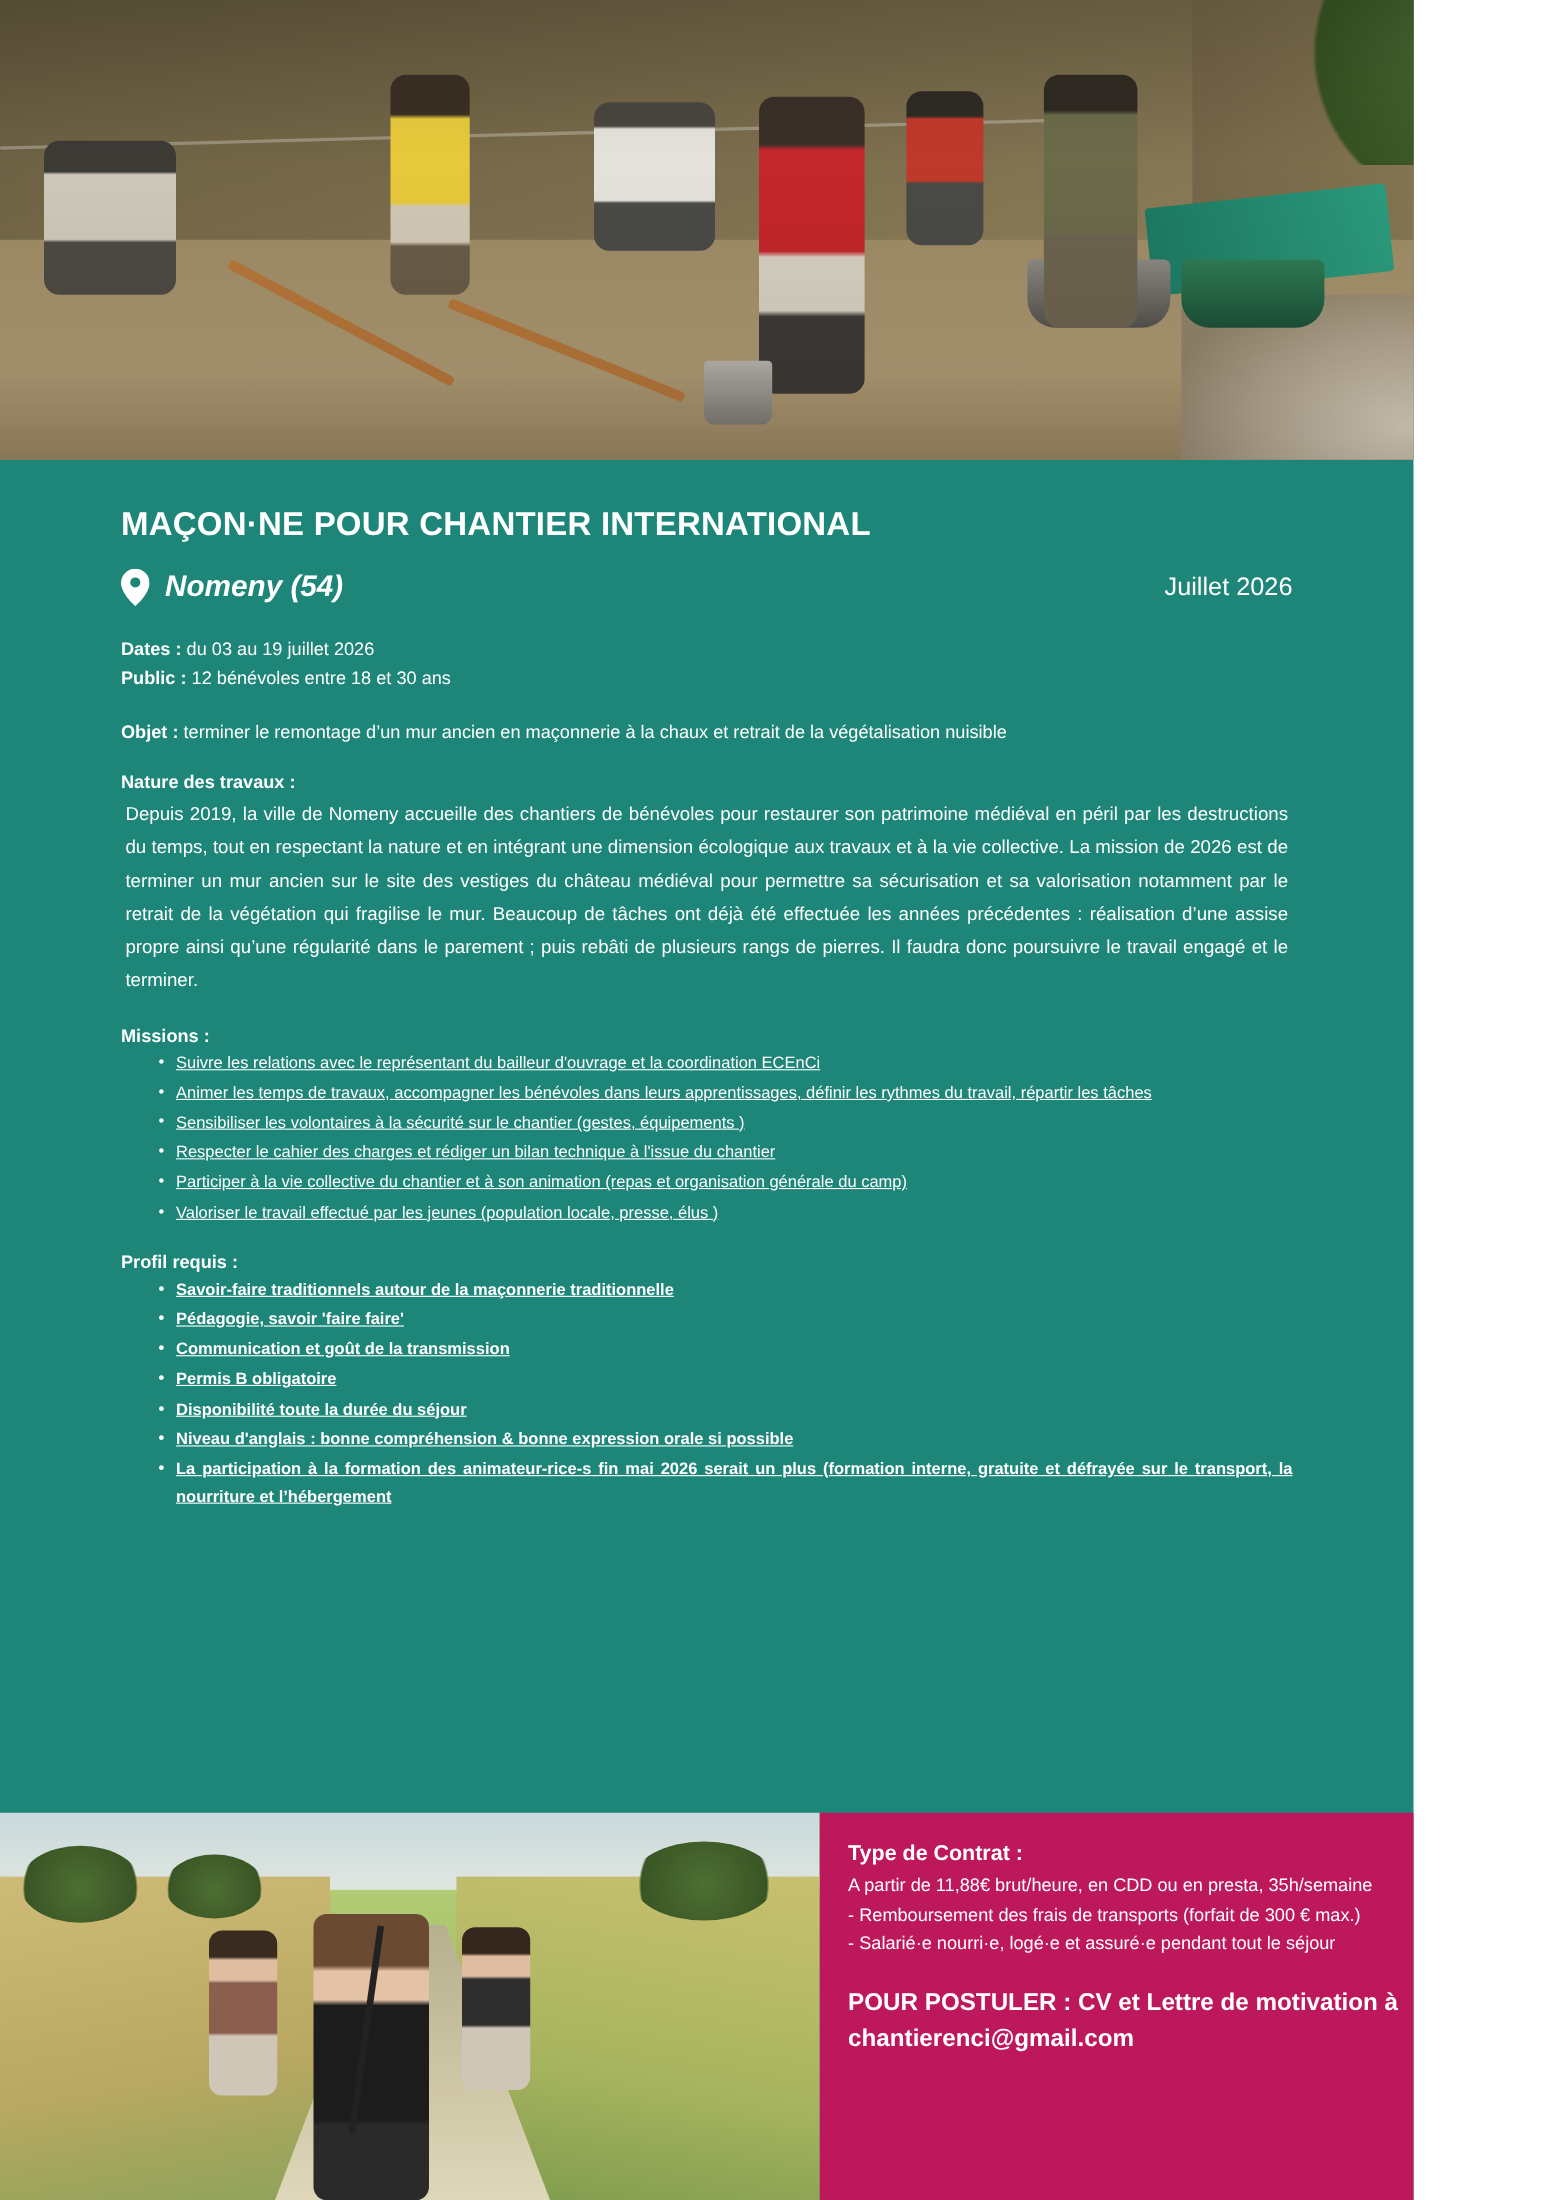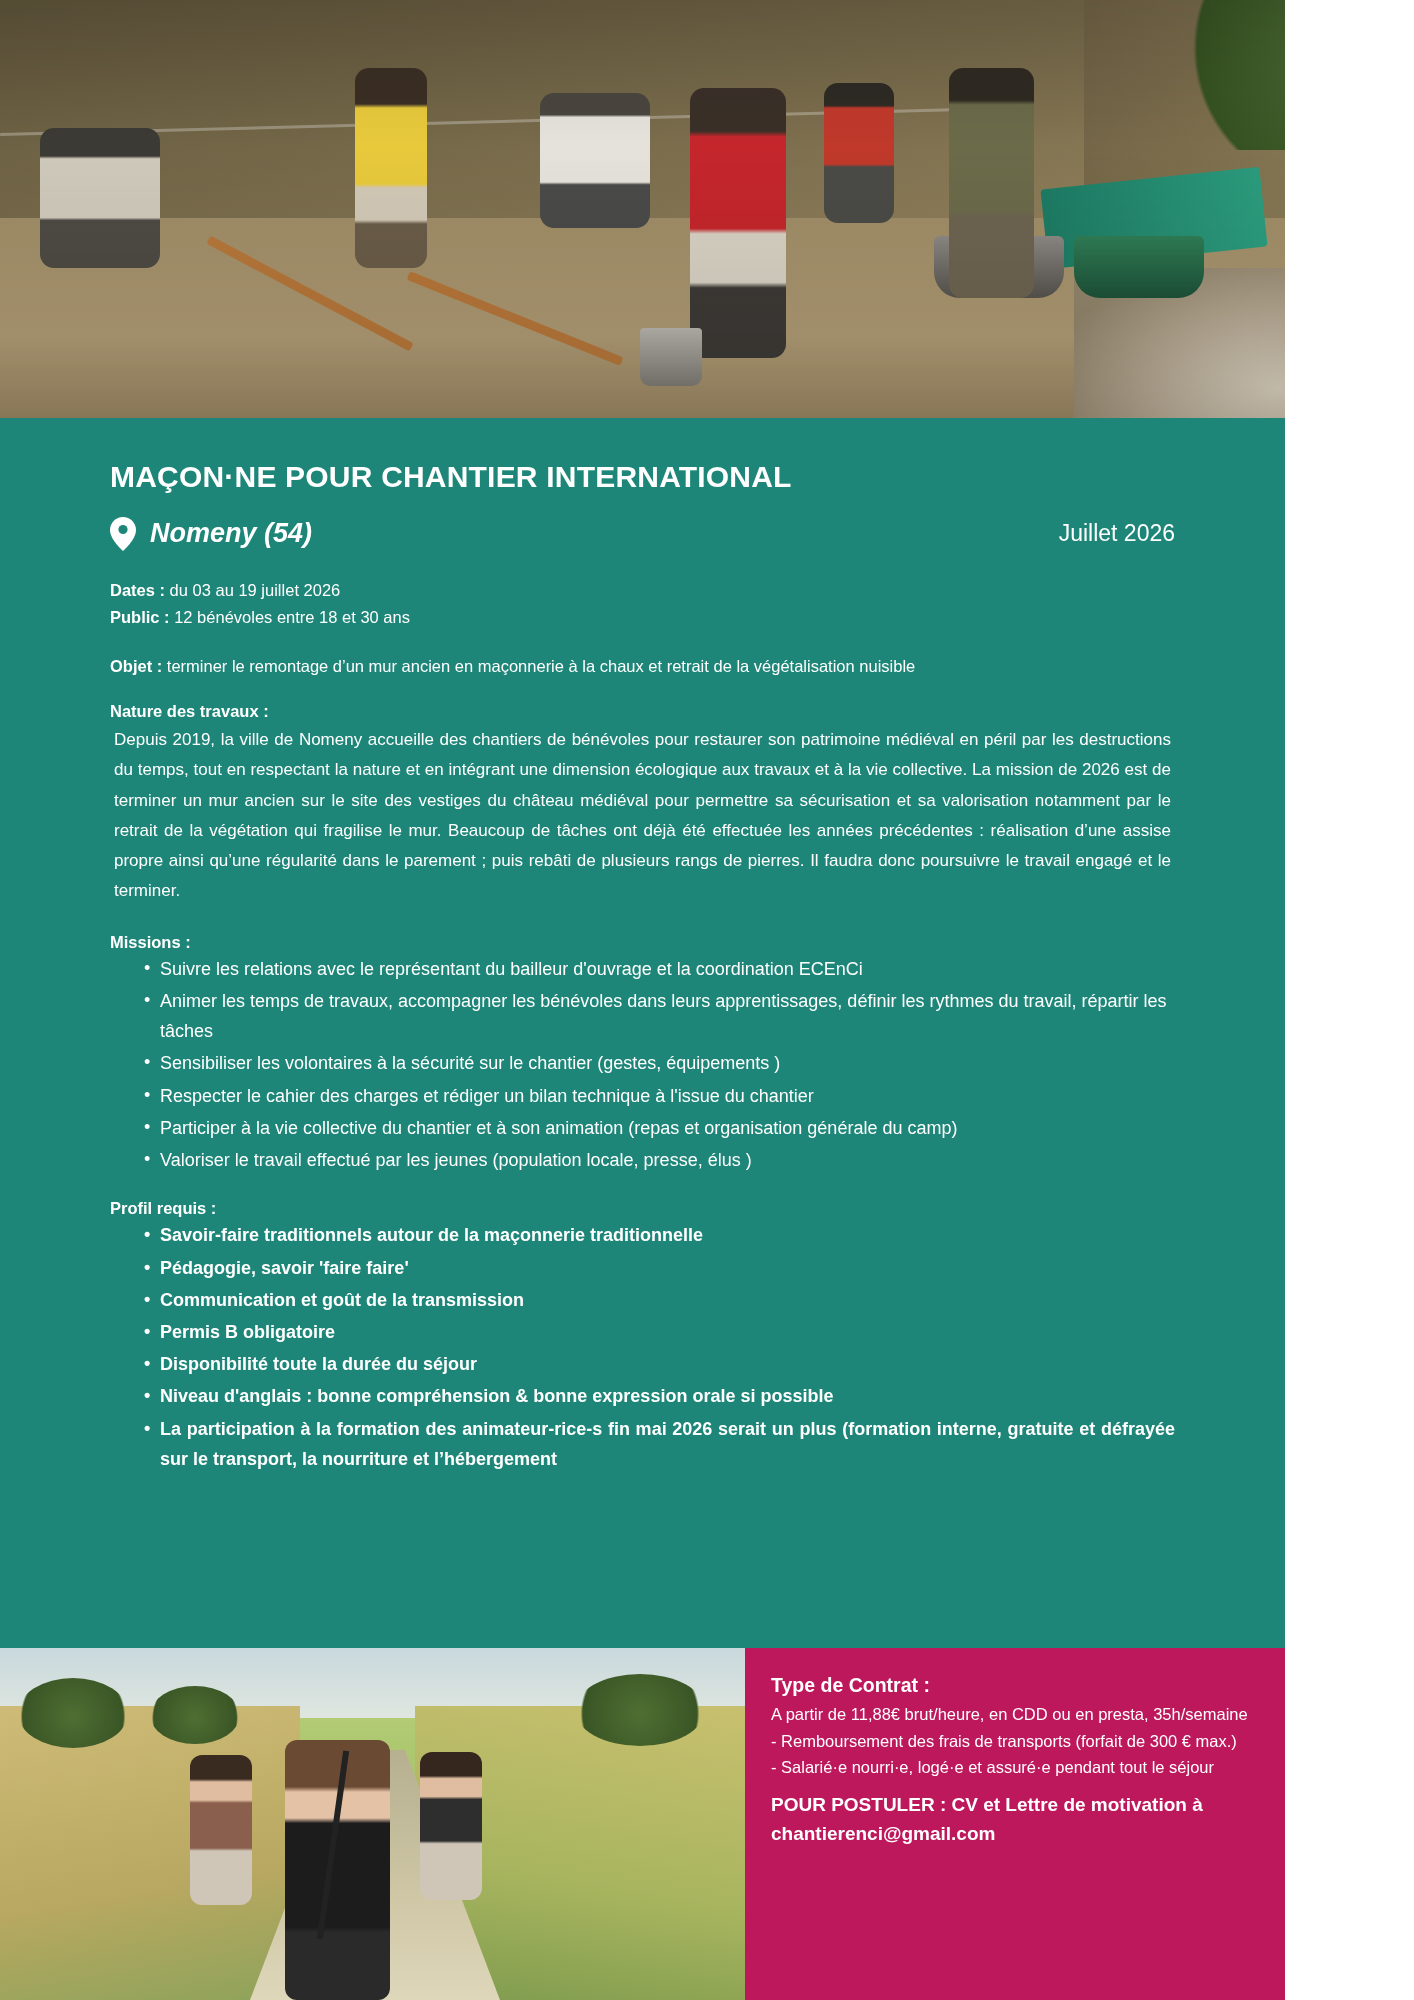--- a/index.html
+++ b/index.html
@@ -195,25 +195,26 @@
     line-height: 1.78;
     text-align: justify;
     margin: 4px;
   }
   ul.bullets {
     margin: 2px 0 0 0;
     padding-left: 34px;
     list-style: none;
   }
   ul.bullets li {
-    font-size: 18px;
+    font-size: 15px;
     line-height: 1.68;
     position: relative;
     padding-left: 16px;
     margin-bottom: 2px;
+    text-decoration: underline;
   }
   ul.bullets li::before {
     content: "•";
     position: absolute;
     left: 0;
     top: -1px;
   }
   ul.bullets.bold li { font-weight: bold; }
   ul.bullets.bold li { text-align: justify; }
 
@@ -298,22 +299,22 @@
   .ft-head {
     font-size: 19.5px;
     font-weight: bold;
     margin-bottom: 4px;
   }
   .ft-line {
     font-size: 16.5px;
     line-height: 1.62;
   }
   .ft-apply {
-    margin-top: 10px;
-    font-size: 19px;
+    margin-top: 22px;
+    font-size: 22px;
     font-weight: bold;
     line-height: 1.5;
   }
 </style>
 </head>
 <body>
 
 <div class="page">
 
   <div class="hero">

